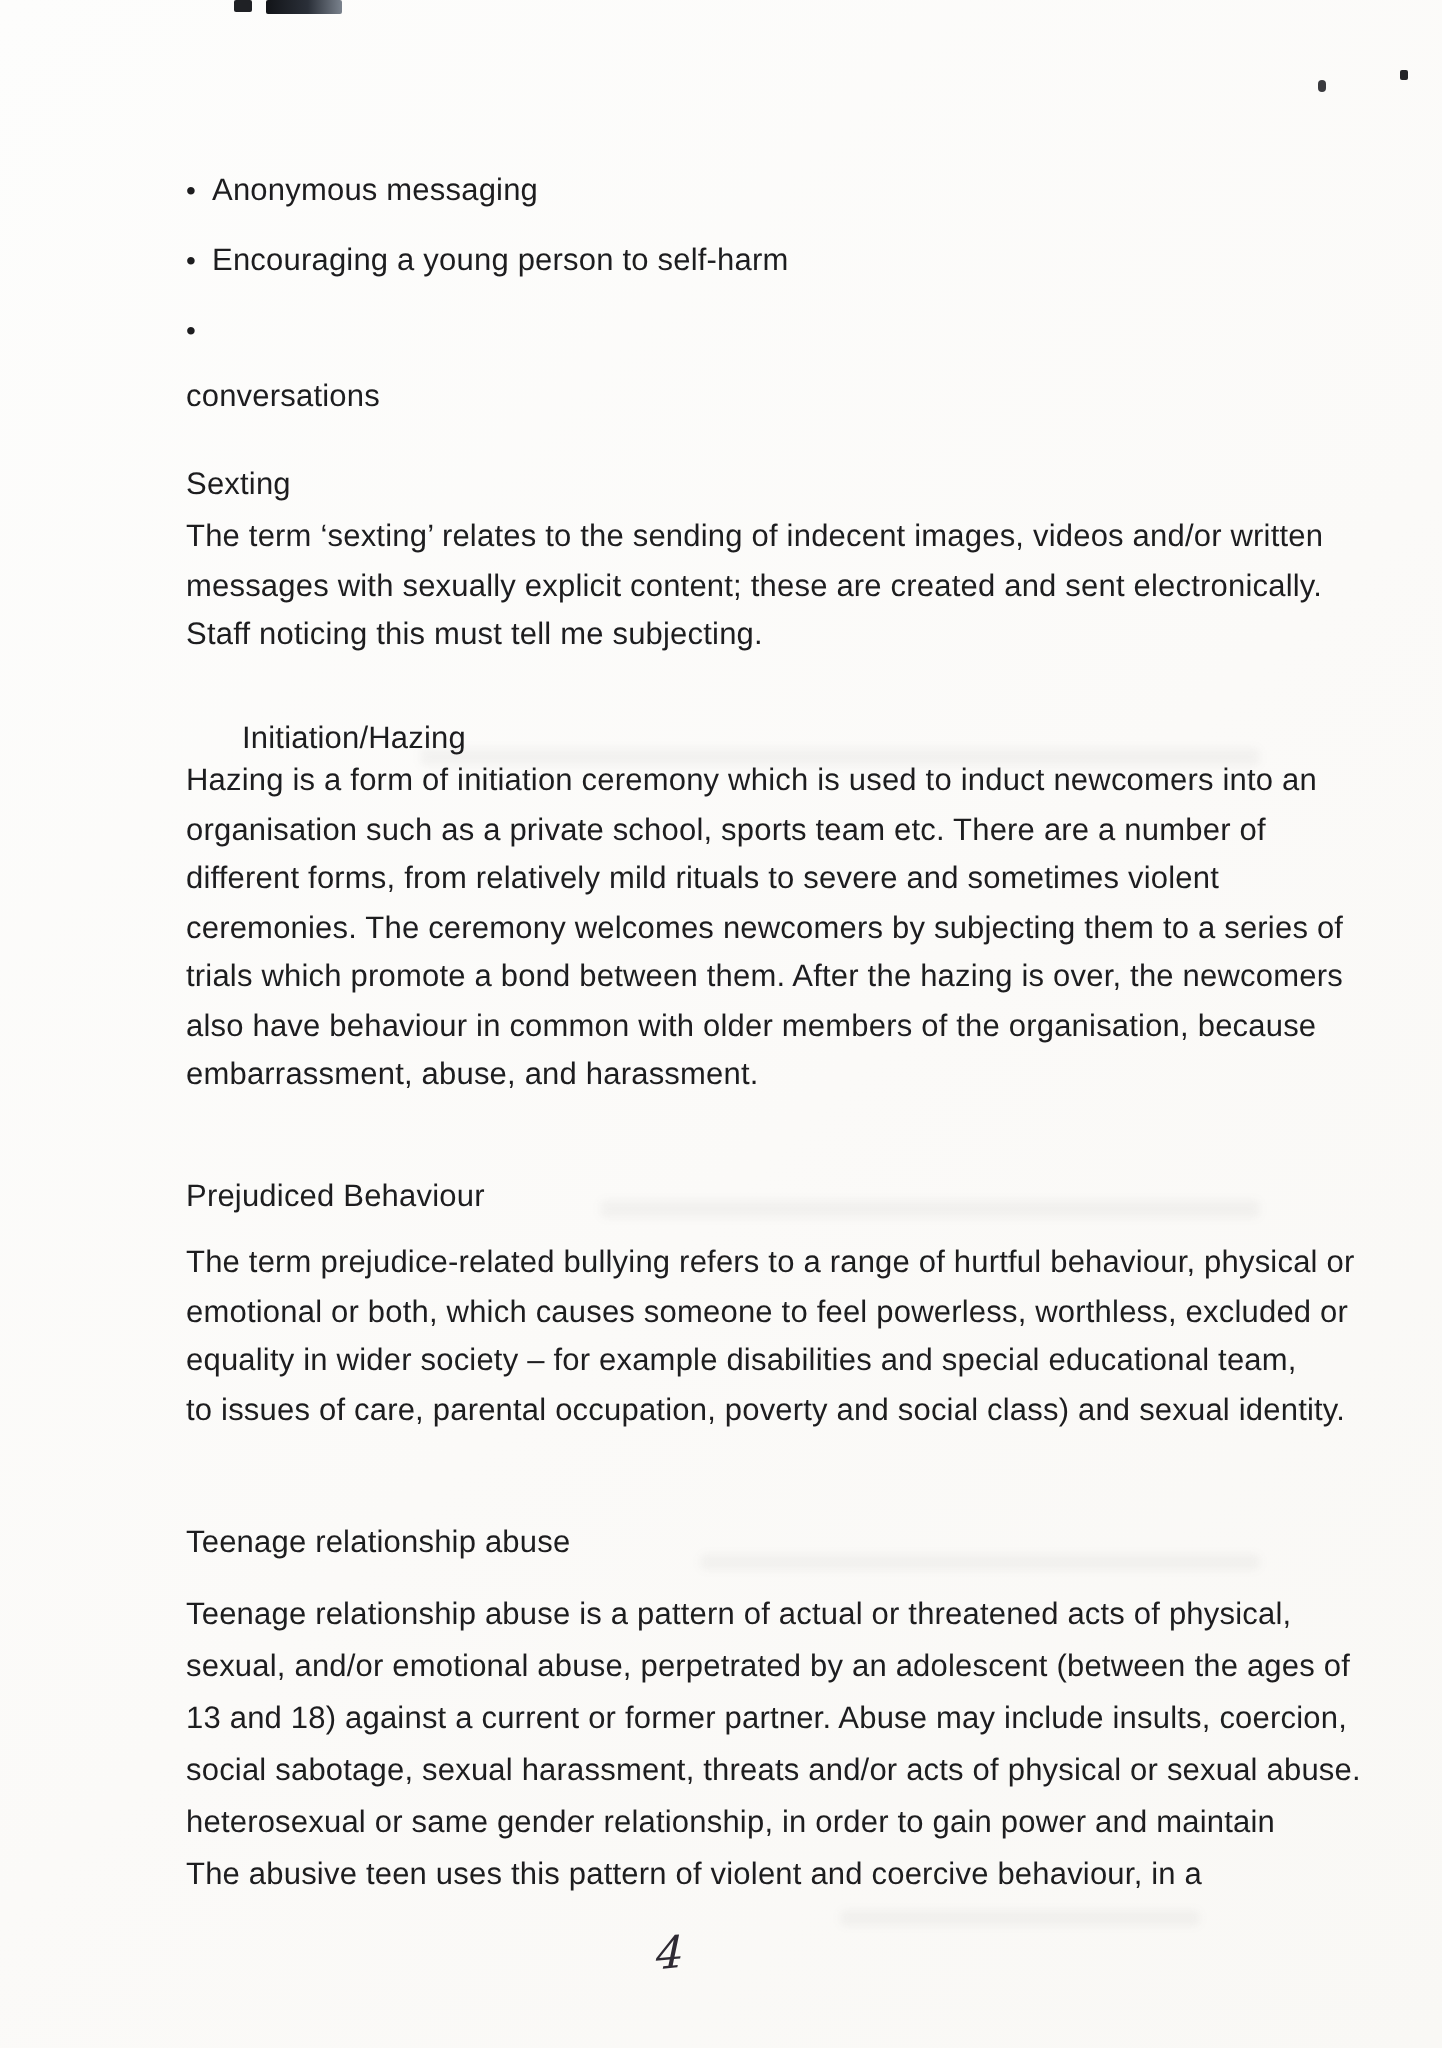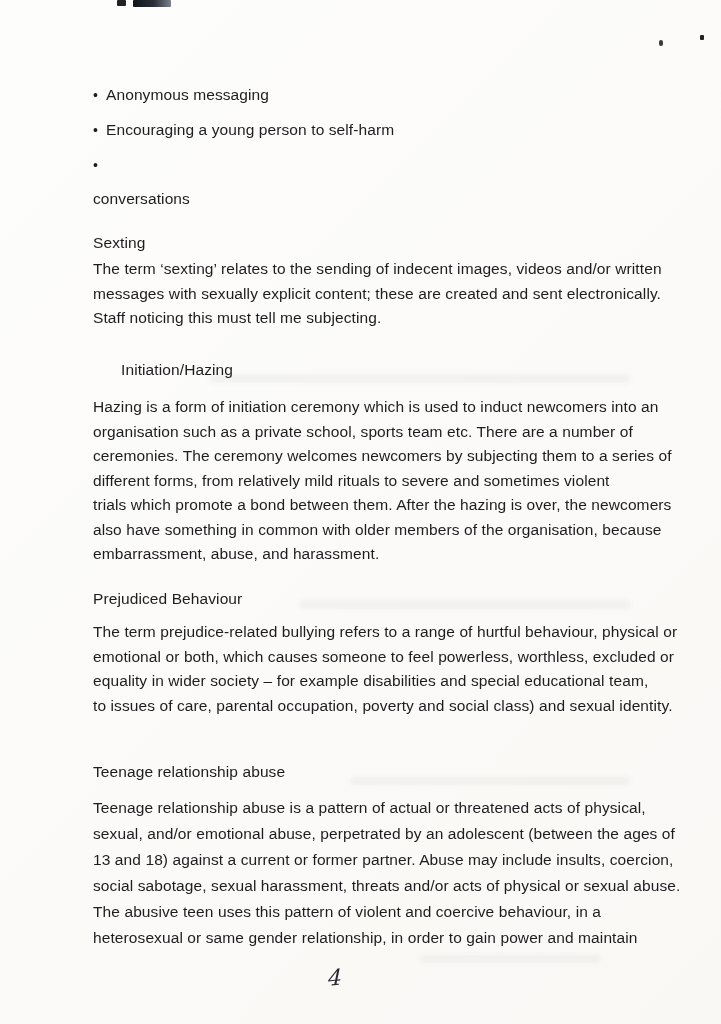--- a/index.html
+++ b/index.html
@@ -77,43 +77,43 @@
   <div class="block" style="top:187px">conversations</div>
 
   <div class="block heading" style="top:231px">Sexting</div>
   <div class="block para" style="top:257px">
     <span class="line">The term ‘sexting’ relates to the sending of indecent images, videos and/or written</span>
     <span class="line">messages with sexually explicit content; these are created and sent electronically.</span>
     <span class="line">Staff noticing this must tell me subjecting.</span>
   </div>
 
   <div class="block heading indented" style="top:358px">Initiation/Hazing</div>
-  <div class="block para" style="top:395px">
+  <div class="block para" style="top:379px">
     <span class="line">Hazing is a form of initiation ceremony which is used to induct newcomers into an</span>
     <span class="line">organisation such as a private school, sports team etc. There are a number of</span>
+    <span class="line">different forms, from relatively mild rituals to severe and sometimes violent</span>
     <span class="line">ceremonies. The ceremony welcomes newcomers by subjecting them to a series of</span>
-    <span class="line">different forms, from relatively mild rituals to severe and sometimes violent</span>
     <span class="line">trials which promote a bond between them. After the hazing is over, the newcomers</span>
-    <span class="line">also have something in common with older members of the organisation, because</span>
+    <span class="line">also have behaviour in common with older members of the organisation, because</span>
     <span class="line">embarrassment, abuse, and harassment.</span>
   </div>
 
   <div class="block heading" style="top:587px">Prejudiced Behaviour</div>
   <div class="block para" style="top:620px">
     <span class="line">The term prejudice-related bullying refers to a range of hurtful behaviour, physical or</span>
     <span class="line">emotional or both, which causes someone to feel powerless, worthless, excluded or</span>
     <span class="line">equality in wider society – for example disabilities and special educational team,</span>
     <span class="line">to issues of care, parental occupation, poverty and social class) and sexual identity.</span>
   </div>
 
   <div class="block heading" style="top:760px">Teenage relationship abuse</div>
   <div class="block para para-teenage" style="top:795px">
     <span class="line">Teenage relationship abuse is a pattern of actual or threatened acts of physical,</span>
     <span class="line">sexual, and/or emotional abuse, perpetrated by an adolescent (between the ages of</span>
     <span class="line">13 and 18) against a current or former partner. Abuse may include insults, coercion,</span>
     <span class="line">social sabotage, sexual harassment, threats and/or acts of physical or sexual abuse.</span>
+    <span class="line">heterosexual or same gender relationship, in order to gain power and maintain</span>
     <span class="line">The abusive teen uses this pattern of violent and coercive behaviour, in a</span>
-    <span class="line">heterosexual or same gender relationship, in order to gain power and maintain</span>
   </div>
 
   <div class="page-number">4</div>
 
 </div>
 
 </body></html>

